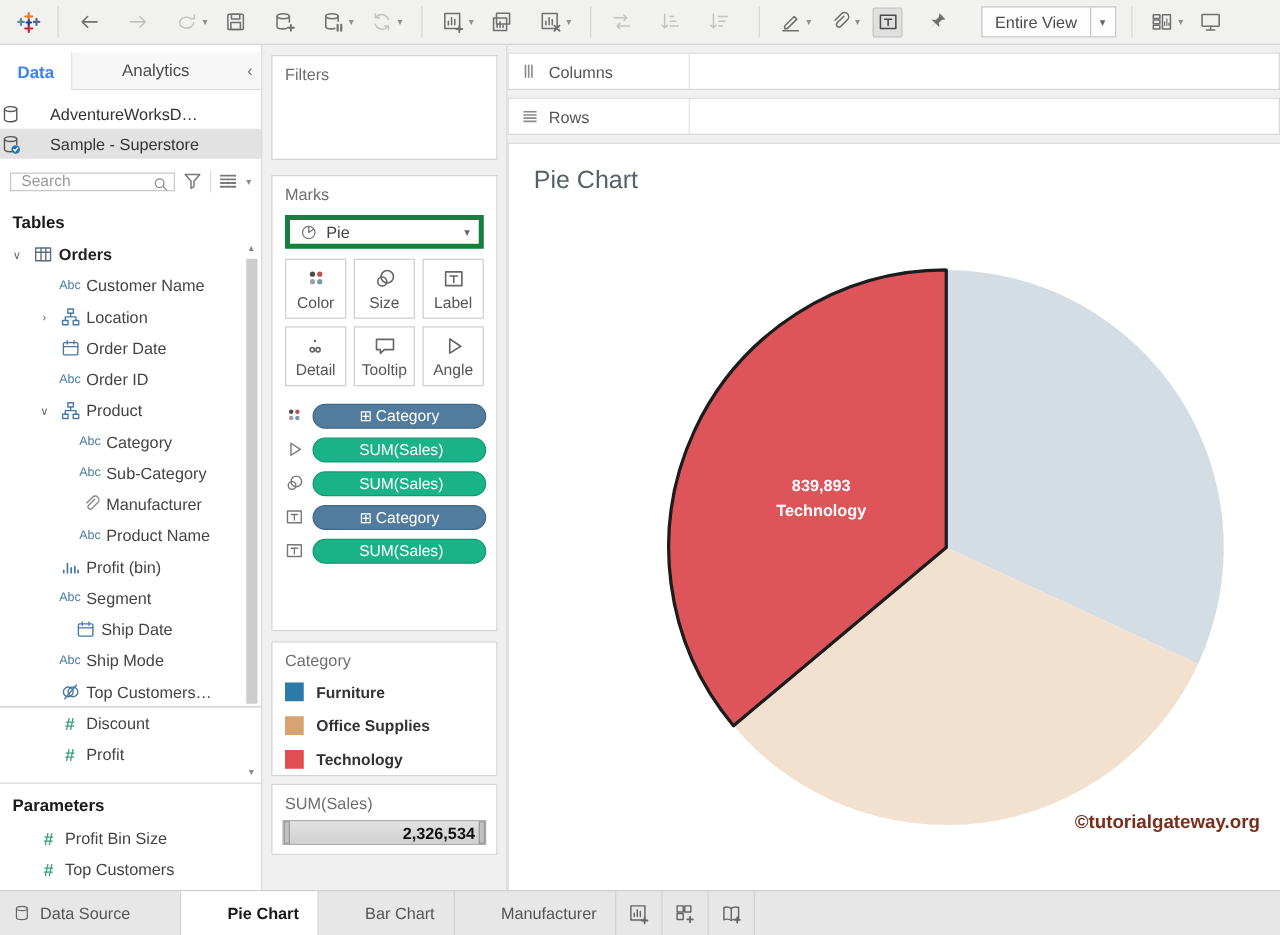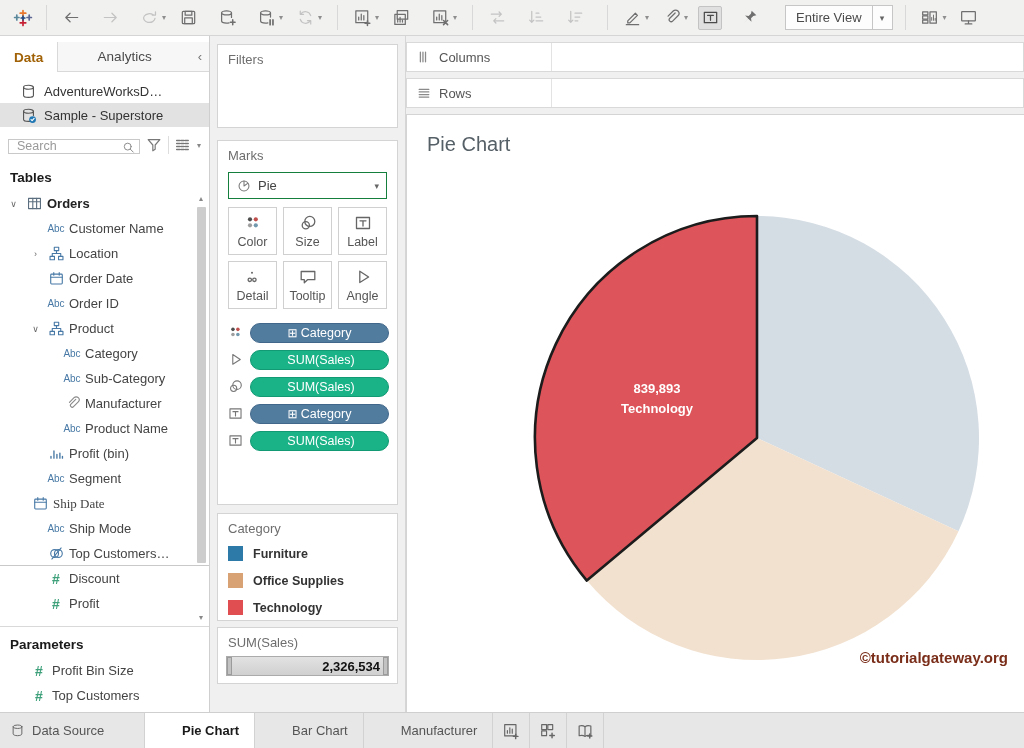--- a/index.html
+++ b/index.html
@@ -26,26 +26,26 @@
     align-items:center; justify-content:center; font-size:9px; color:#666; }
 
   
   .main { display:flex; height:676px; }
 
   
   .data-panel { width:210px; min-width:210px; background:#fff; border-right:1px solid #cfcfcf;
     display:flex; flex-direction:column; }
   .dp-tabs { display:flex; align-items:stretch; height:30px; margin-top:6px; border-bottom:1px solid #d9d9d9; }
   .dp-tab { display:flex; align-items:center; padding:0 14px; font-size:13.5px; }
-  .dp-tab.data { font-weight:bold; color:#a16207; background:#fff; border-right:1px solid #d9d9d9; margin-bottom:-1px; }
+  .dp-tab.data { font-weight:bold; color:#3b82f6; background:#fff; border-right:1px solid #d9d9d9; margin-bottom:-1px; }
   .dp-tab.analytics { flex:1; color:#4a4a4a; background:#f7f7f7; justify-content:center; }
   .dp-collapse { width:18px; display:flex; align-items:center; justify-content:center;
     color:#777; font-size:13px; background:#f7f7f7; }
   .ds-list { padding:7px 0 4px; }
-  .ds-row { height:24px; display:flex; align-items:center; padding-left:20px; gap:7px;
+  .ds-row { height:24px; display:flex; align-items:center; gap:23px;
     font-size:13px; color:#333; }
   .ds-row.selected { background:#e2e2e2; }
   .ds-icon { width:17px; height:17px; color:#555; }
   .ds-icon svg { width:17px; height:17px; }
   .search-row { display:flex; align-items:center; padding:5px 8px 4px; gap:5px; }
   .search-wrap { position:relative; flex:1; }
   .search-input { width:100%; height:15px; border:1px solid #c9c9c9; background:#fff;
     font-size:12.5px; padding:0 22px 0 8px; color:#333; font-family:"Liberation Sans",sans-serif; }
   .search-input::placeholder { color:#9a9a9a; }
   .search-glass { position:absolute; right:4px; top:4px; width:15px; height:15px; color:#8a8a8a; }
@@ -75,21 +75,21 @@
   .params-header { font-size:13.5px; font-weight:bold; color:#1a1a1a; padding:4px 0 6px 10px; }
   .param-row { height:25px; display:flex; align-items:center; padding-left:26px; font-size:13px; color:#444; }
   .param-row .ficon { width:26px; display:flex; align-items:center; justify-content:center; color:#3fa17c; }
 
   
   .mid-panel { width:195px; min-width:195px; background:#f0f0f0; padding:8px 7px; }
   .card { background:#fff; border:1px solid #d4d4d4; }
   .card-title { font-size:13px; color:#6e6e6e; padding:7px 10px 4px; }
   .filters-card { height:84px; }
   .marks-card { margin-top:12px; height:365px; }
-  .mark-dd { margin:5px 10px 2px; border:1px solid #15803d; height:27px; display:flex;
+  .mark-dd { margin:5px 10px 2px; border:4px solid #15803d; height:27px; display:flex;
     align-items:center; padding:0 7px; font-size:13px; color:#444; gap:6px; }
   .mark-dd .ficon { width:16px; height:16px; color:#777; }
   .mark-dd .ficon svg { width:16px; height:16px; }
   .dd-caret { margin-left:auto; font-size:9px; color:#666; }
   .mbtn-grid { display:grid; grid-template-columns:repeat(3,1fr); gap:6px; margin:8px 10px; }
   .mbtn { border:1px solid #d0d0d0; background:#fff; height:48px; display:flex; flex-direction:column;
     align-items:center; justify-content:center; gap:2px; font-size:12.5px; color:#555; }
   .mbtn .ficon { width:20px; height:20px; color:#666; }
   .mbtn .ficon svg { width:20px; height:20px; }
   .pills { margin:10px 8px 0; }
@@ -527,21 +527,21 @@
           </div>
 
           <div class="field-row dim" style="padding-left: 28px;">
             <span class="expander"></span>
             <span class="ficon">
               <span class="abc-txt">Abc</span>
             </span>
             <span class="flabel">Segment</span>
           </div>
 
-          <div class="field-row dim" style="padding-left: 12px; font-family: Liberation Serif, serif;">
+          <div class="field-row dim" style="padding-left: 40px;">
             <span class="expander"></span>
             <span class="ficon">
               <svg viewBox="0 0 20 20" fill="none" stroke="currentColor" stroke-width="1.3" stroke-linecap="round" stroke-linejoin="round">
                 <rect x="3.2" y="4.8" width="13.6" height="11.6" rx="1"></rect>
                 <path d="M3.2 8.6h13.6M6.8 3v3.2M13.2 3v3.2"></path>
               </svg>
             </span>
             <span class="flabel">Ship Date</span>
           </div>
 

